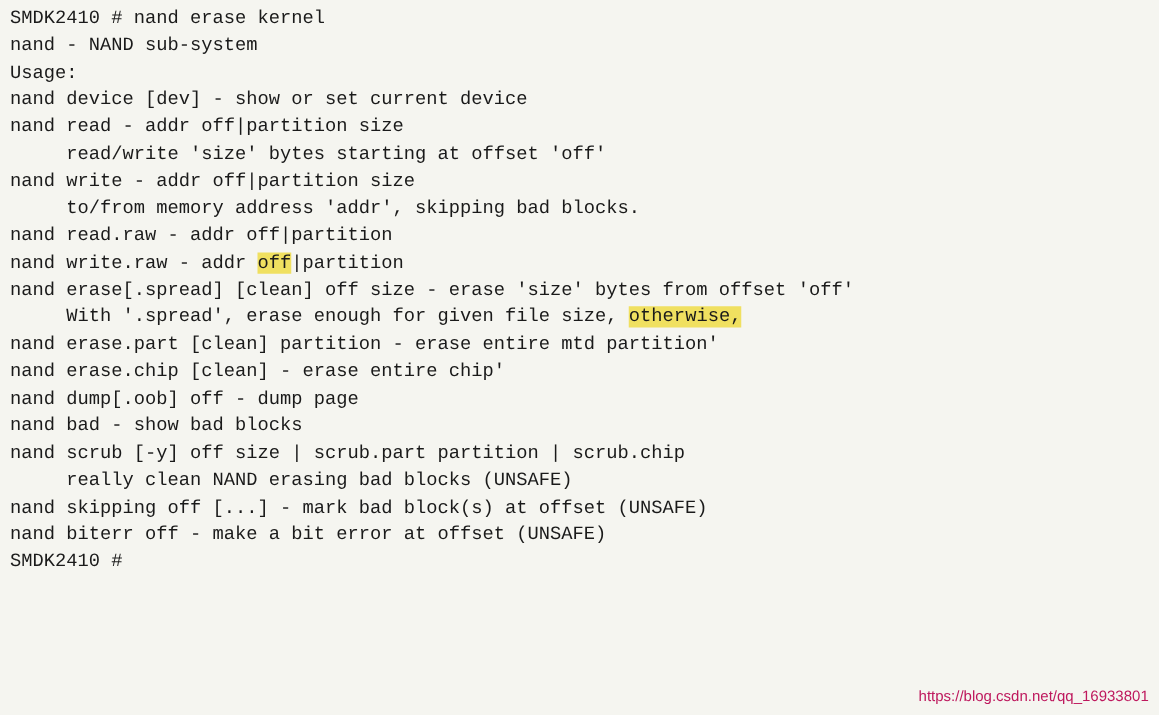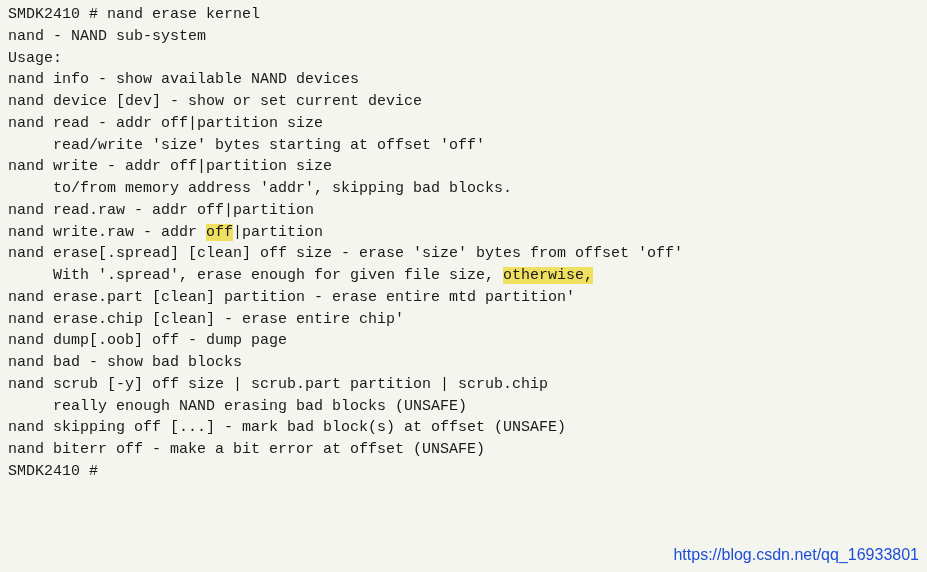--- a/index.html
+++ b/index.html
@@ -31,49 +31,48 @@
     }
     .highlight {
       background-color: #f0e060;
       color: #1a1a1a;
       font-family: Liberation Mono, monospace;
     }
     .watermark {
       position: absolute;
       bottom: 6px;
       right: 8px;
-      color: #1d4ed8;
-      font-size: 16px;
+      color: #be185d;
+      font-size: 12px;
       font-family: Arial, sans-serif;
       margin-top: 40px;
     }
   </style>
 </head>
 <body>
 
 <div class="terminal">
   <div id="lines-container">
       <span class="line">SMDK2410 # nand erase kernel</span>
       <span class="line">nand - NAND sub-system</span>
       <span class="line"></span>
       <span class="line">Usage:</span>
-      <span class="line">nand info - show available NAND devices</span>
       <span class="line">nand device [dev] - show or set current device</span>
       <span class="line">nand read - addr off|partition size</span>
       <span class="line">     read/write 'size' bytes starting at offset 'off'</span>
       <span class="line">nand write - addr off|partition size</span>
       <span class="line">     to/from memory address 'addr', skipping bad blocks.</span>
       <span class="line">nand read.raw - addr off|partition</span>
       <span class="line">nand write.raw - addr <span class="highlight">off</span>|partition</span>
       <span class="line">nand erase[.spread] [clean] off size - erase 'size' bytes from offset 'off'</span>
       <span class="line">     With '.spread', erase enough for given file size, <span class="highlight">otherwise,</span></span>
       <span class="line">nand erase.part [clean] partition - erase entire mtd partition'</span>
       <span class="line">nand erase.chip [clean] - erase entire chip'</span>
       <span class="line">nand dump[.oob] off - dump page</span>
       <span class="line">nand bad - show bad blocks</span>
       <span class="line">nand scrub [-y] off size | scrub.part partition | scrub.chip</span>
-      <span class="line">     really enough NAND erasing bad blocks (UNSAFE)</span>
+      <span class="line">     really clean NAND erasing bad blocks (UNSAFE)</span>
       <span class="line">nand skipping off [...] - mark bad block(s) at offset (UNSAFE)</span>
       <span class="line">nand biterr off - make a bit error at offset (UNSAFE)</span>
       <span class="line">SMDK2410 #</span>
     </div>
   <div class="watermark">https://blog.csdn.net/qq_16933801</div>
 </div>
 
 </body></html>

